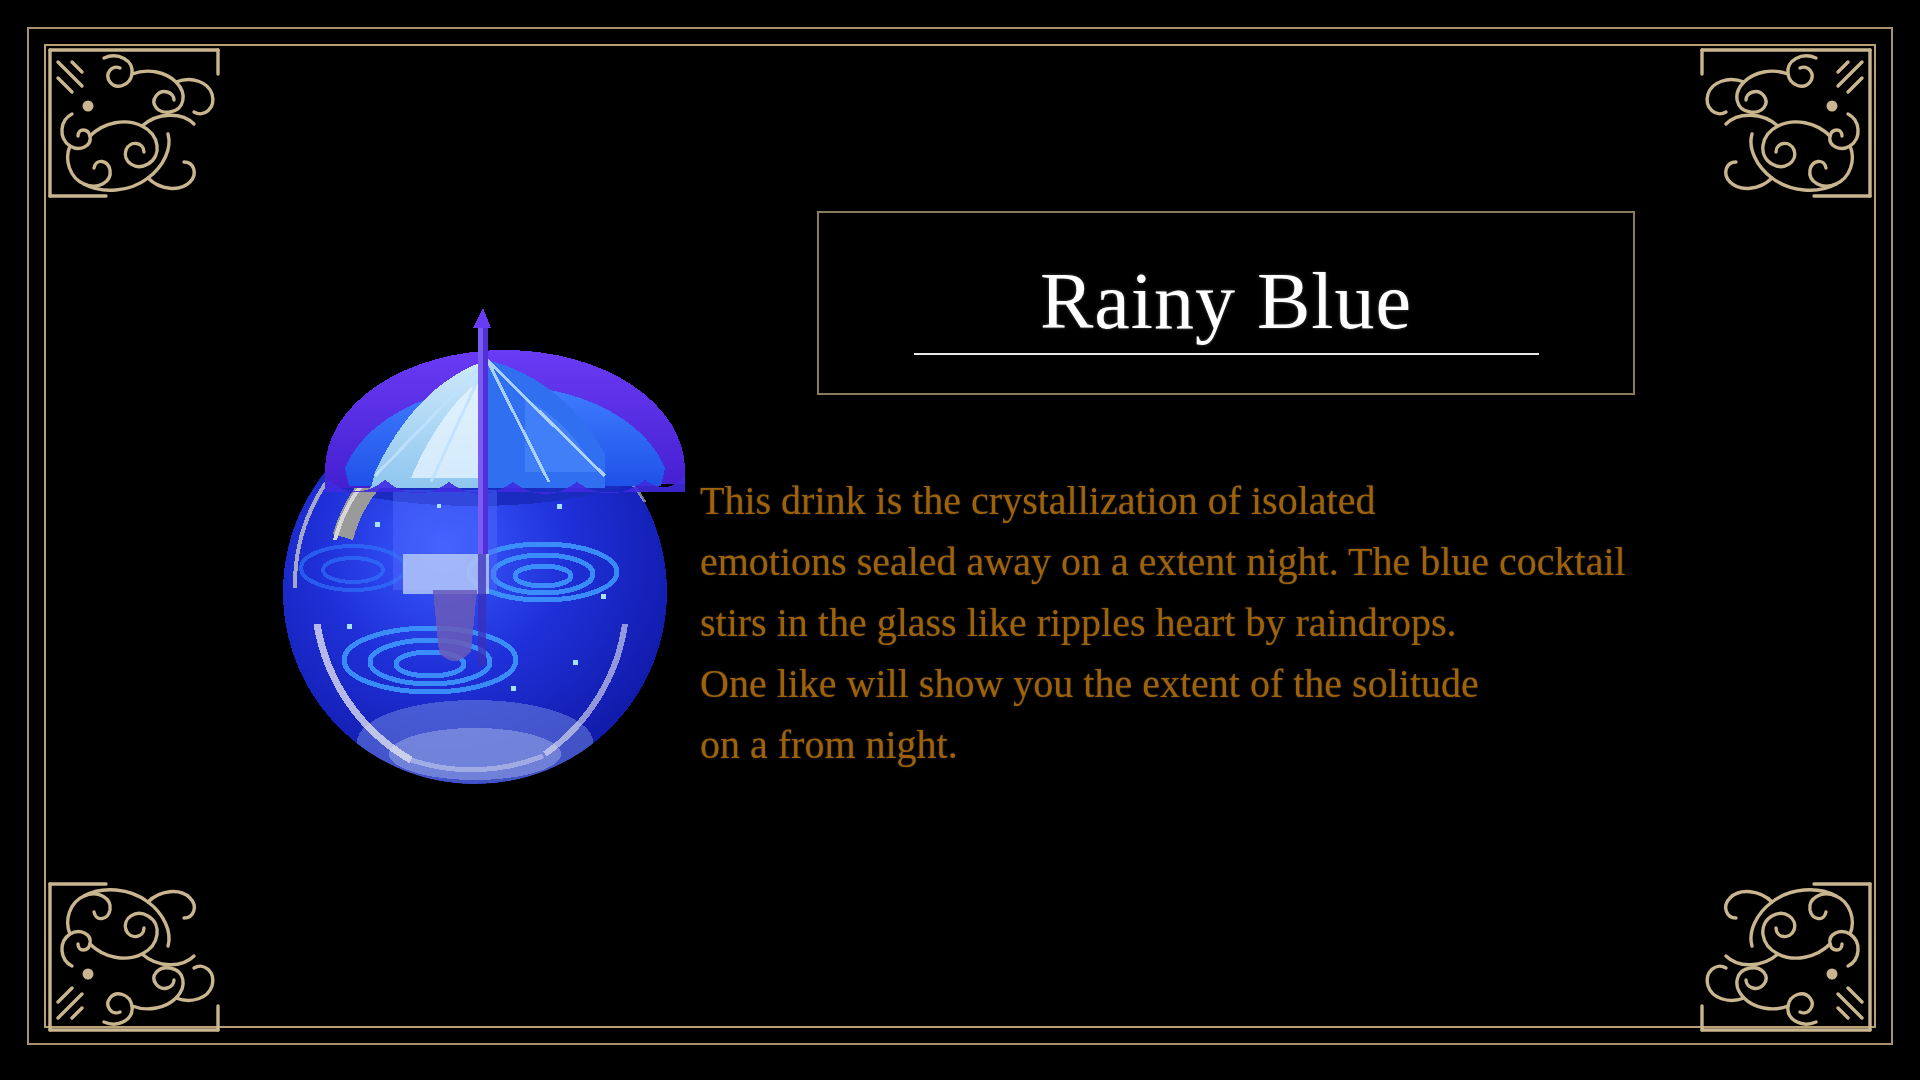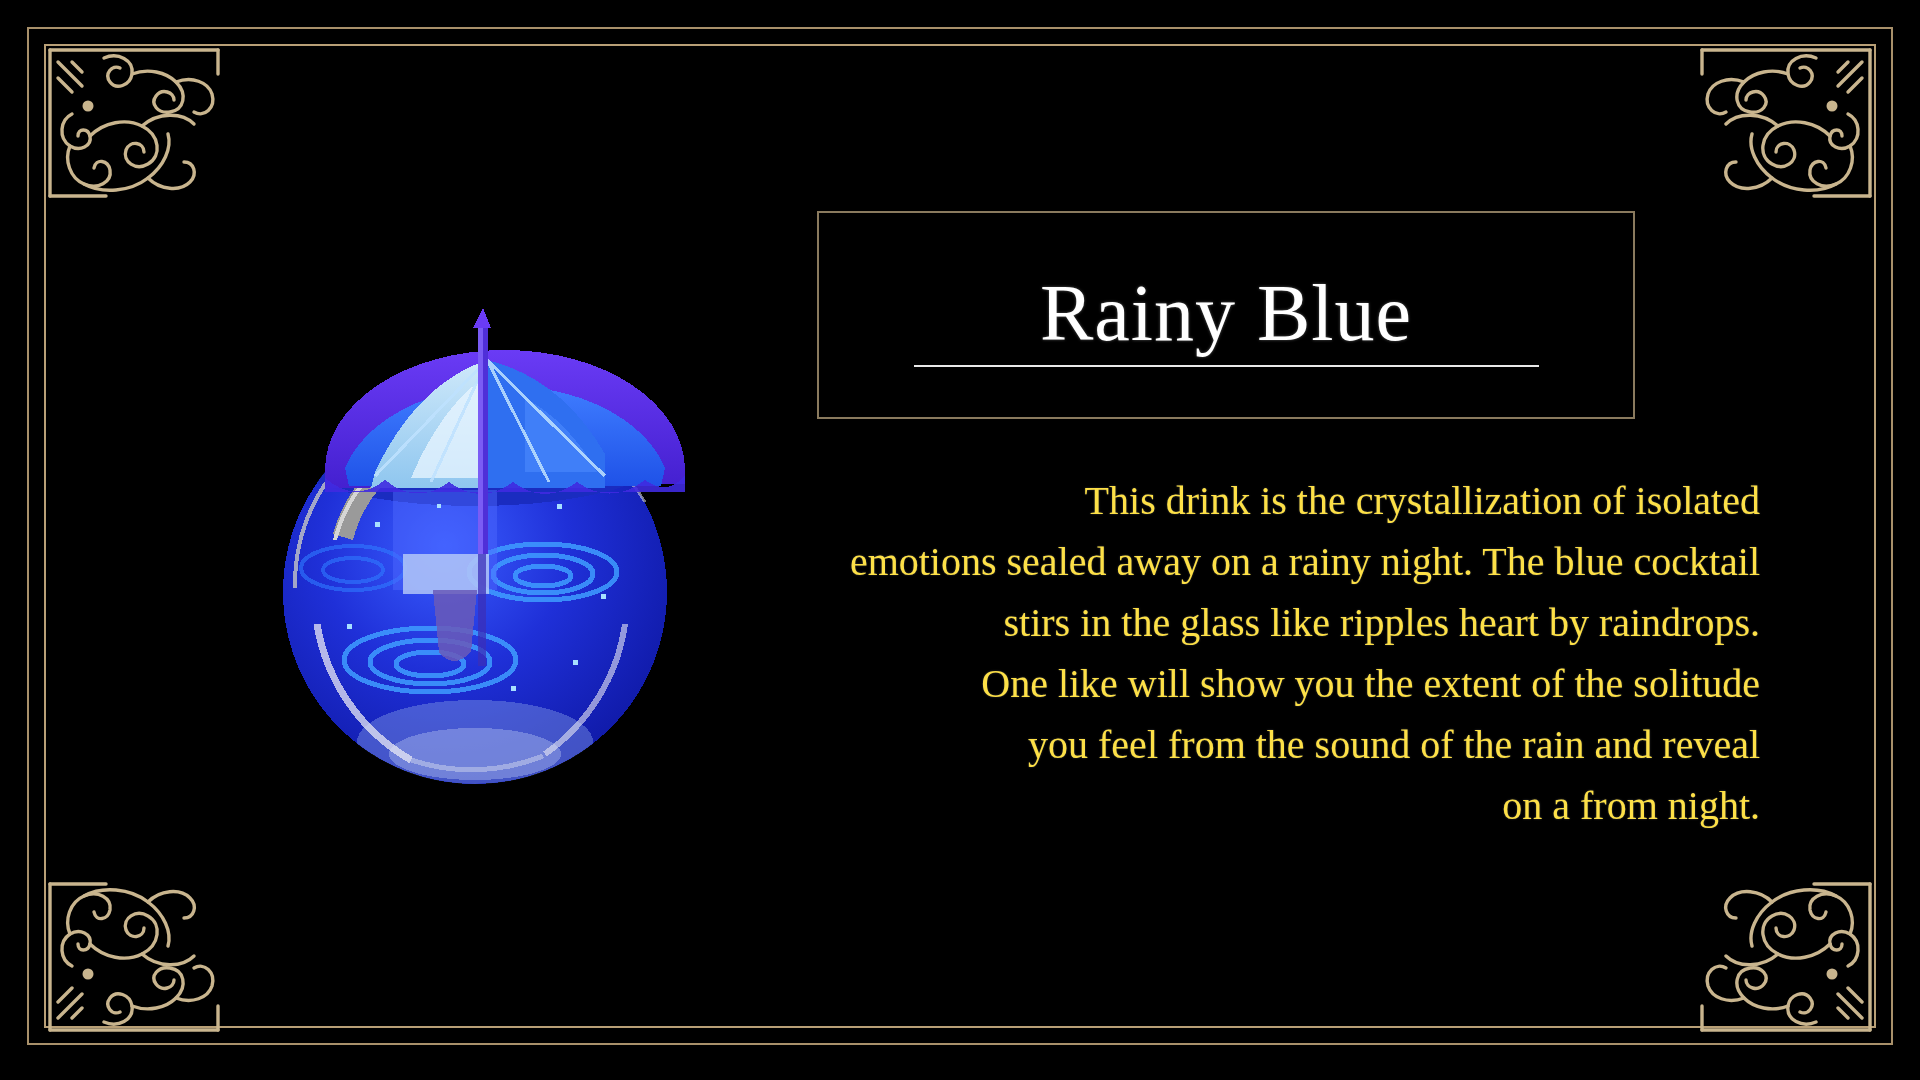--- a/index.html
+++ b/index.html
@@ -48,21 +48,21 @@
     position:absolute;
     left:225px; top:272px;
     width:500px; height:560px;
   }
   .artwork svg { display:block; width:100%; height:100%; }
 
   
   .title-box {
     position:absolute;
     left:817px; top:211px;
-    width:818px; height:208px;
+    width:818px; height:184px;
     border:2px solid #8a7category;
     border:2px solid #8a7a5e;
   }
   .title-inner {
     position:absolute;
     left:0; top:0; right:0; bottom:0;
     display:flex;
     flex-direction:column;
     align-items:center;
     justify-content:center;
@@ -81,25 +81,25 @@
     width:625px;
     height:2px;
     background:#e8e8e8;
     margin-top:12px;
   }
 
   .desc {
     position:absolute;
     left:700px;  top:470px;
     width:1060px;
-    text-align:right;
+    text-align:left;
     font-family:"Liberation Serif", serif;
     font-size:40px;
     line-height:61px;
-    color:#fde047;
+    color:#a16207;
     text-shadow:0 0 2px rgba(255,255,255,.25);
   }
   .desc .line { display:block; white-space:nowrap; }
 </style>
 </head>
 <body>
 
 <div id="stage">
 
   <div class="frame-outer"></div>
@@ -305,20 +305,19 @@
 
   <div class="title-box">
     <div class="title-inner">
       <div class="title-text">Rainy Blue</div>
       <div class="title-rule"></div>
     </div>
   </div>
 
   <div class="desc">
     <span class="line">This drink is the crystallization of isolated</span>
-    <span class="line">emotions sealed away on a rainy night. The blue cocktail</span>
+    <span class="line">emotions sealed away on a extent night. The blue cocktail</span>
     <span class="line">stirs in the glass like ripples heart by raindrops.</span>
     <span class="line">One like will show you the extent of the solitude</span>
-    <span class="line">you feel from the sound of the rain and reveal</span>
     <span class="line">on a from night.</span>
   </div>
 
 </div>
 
 </body></html>

